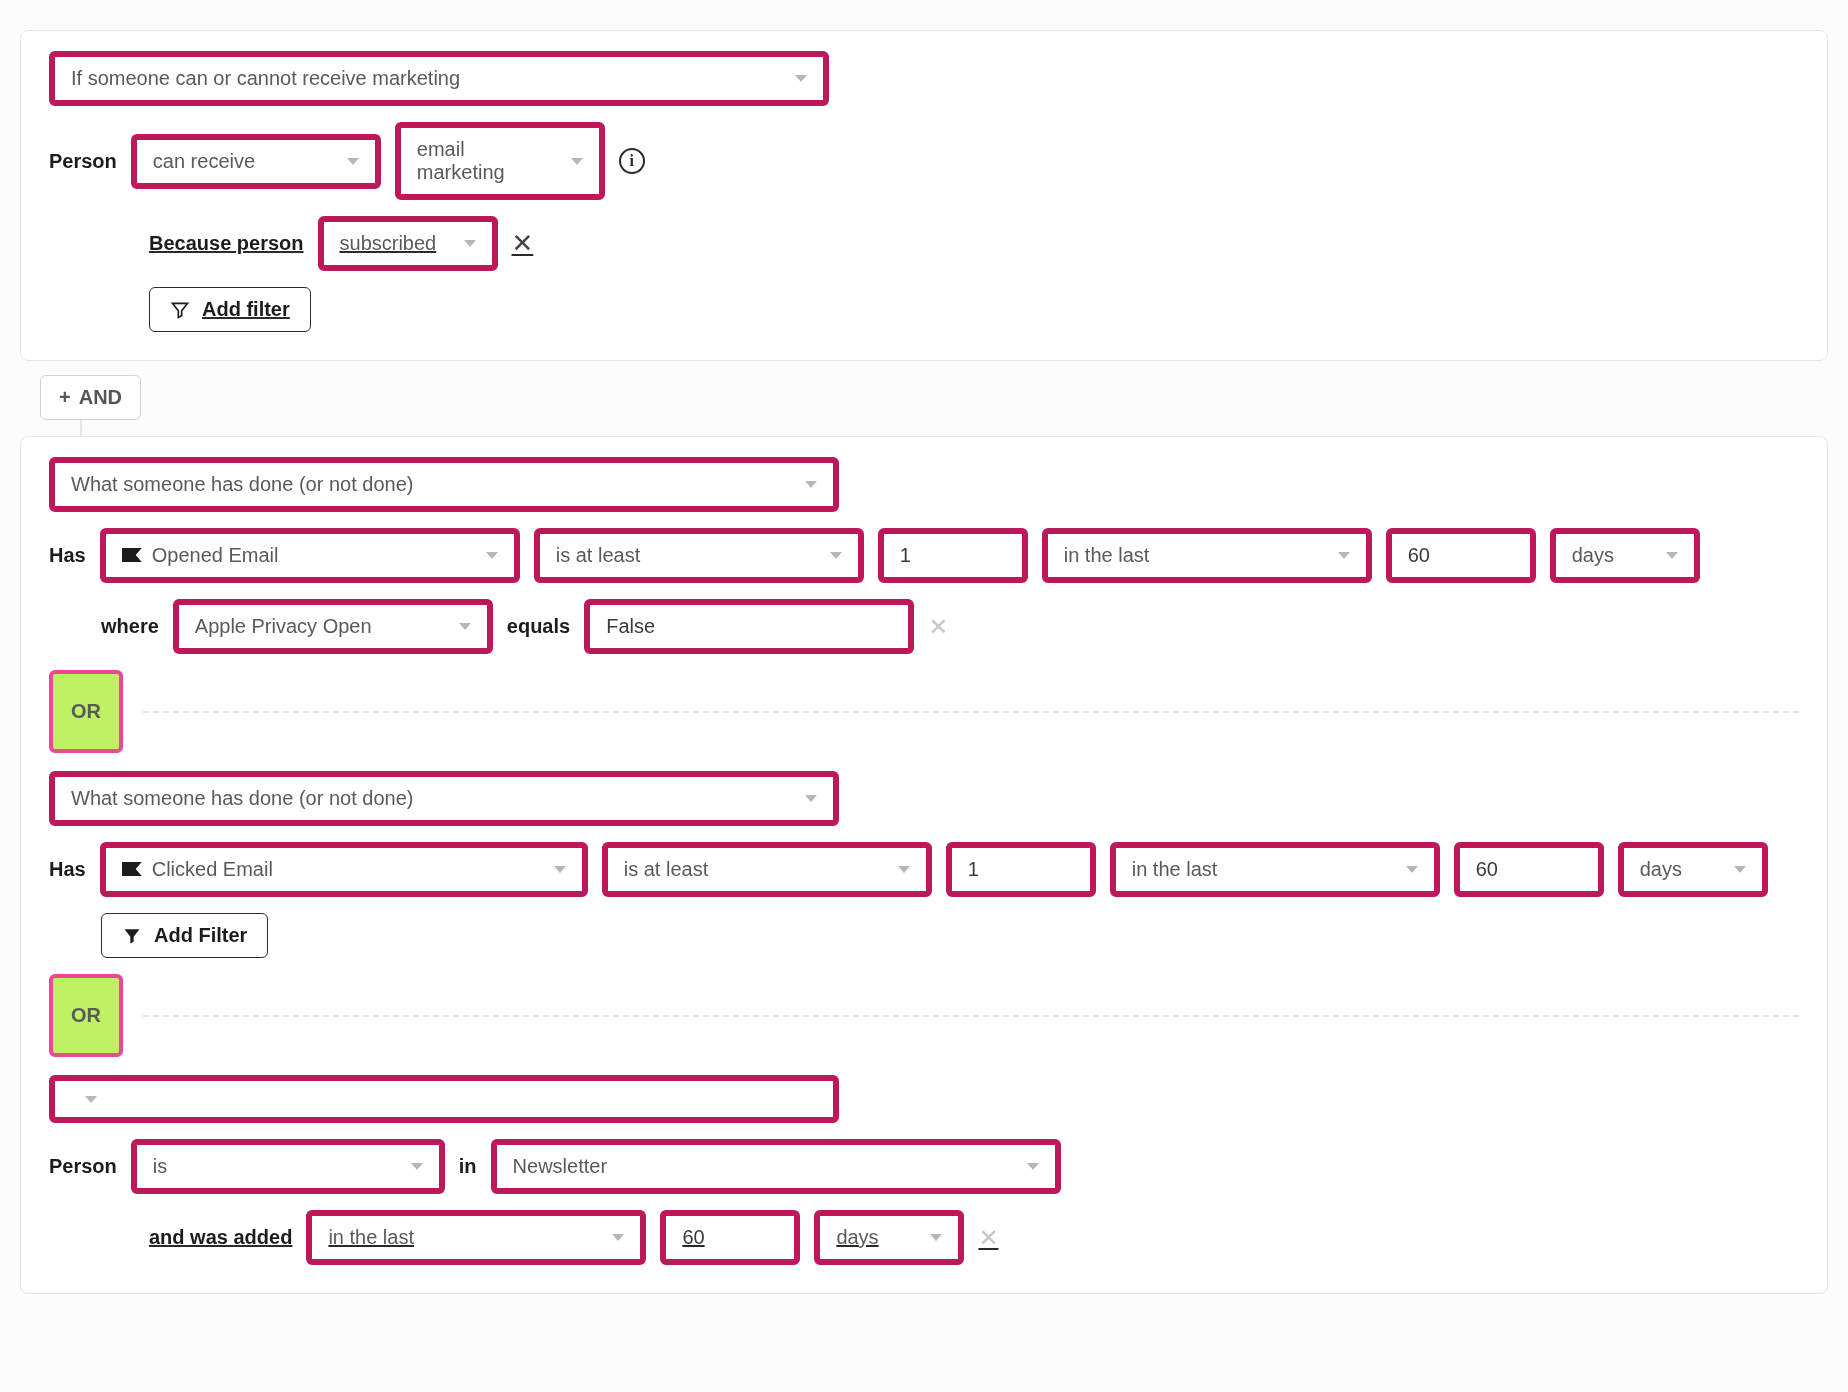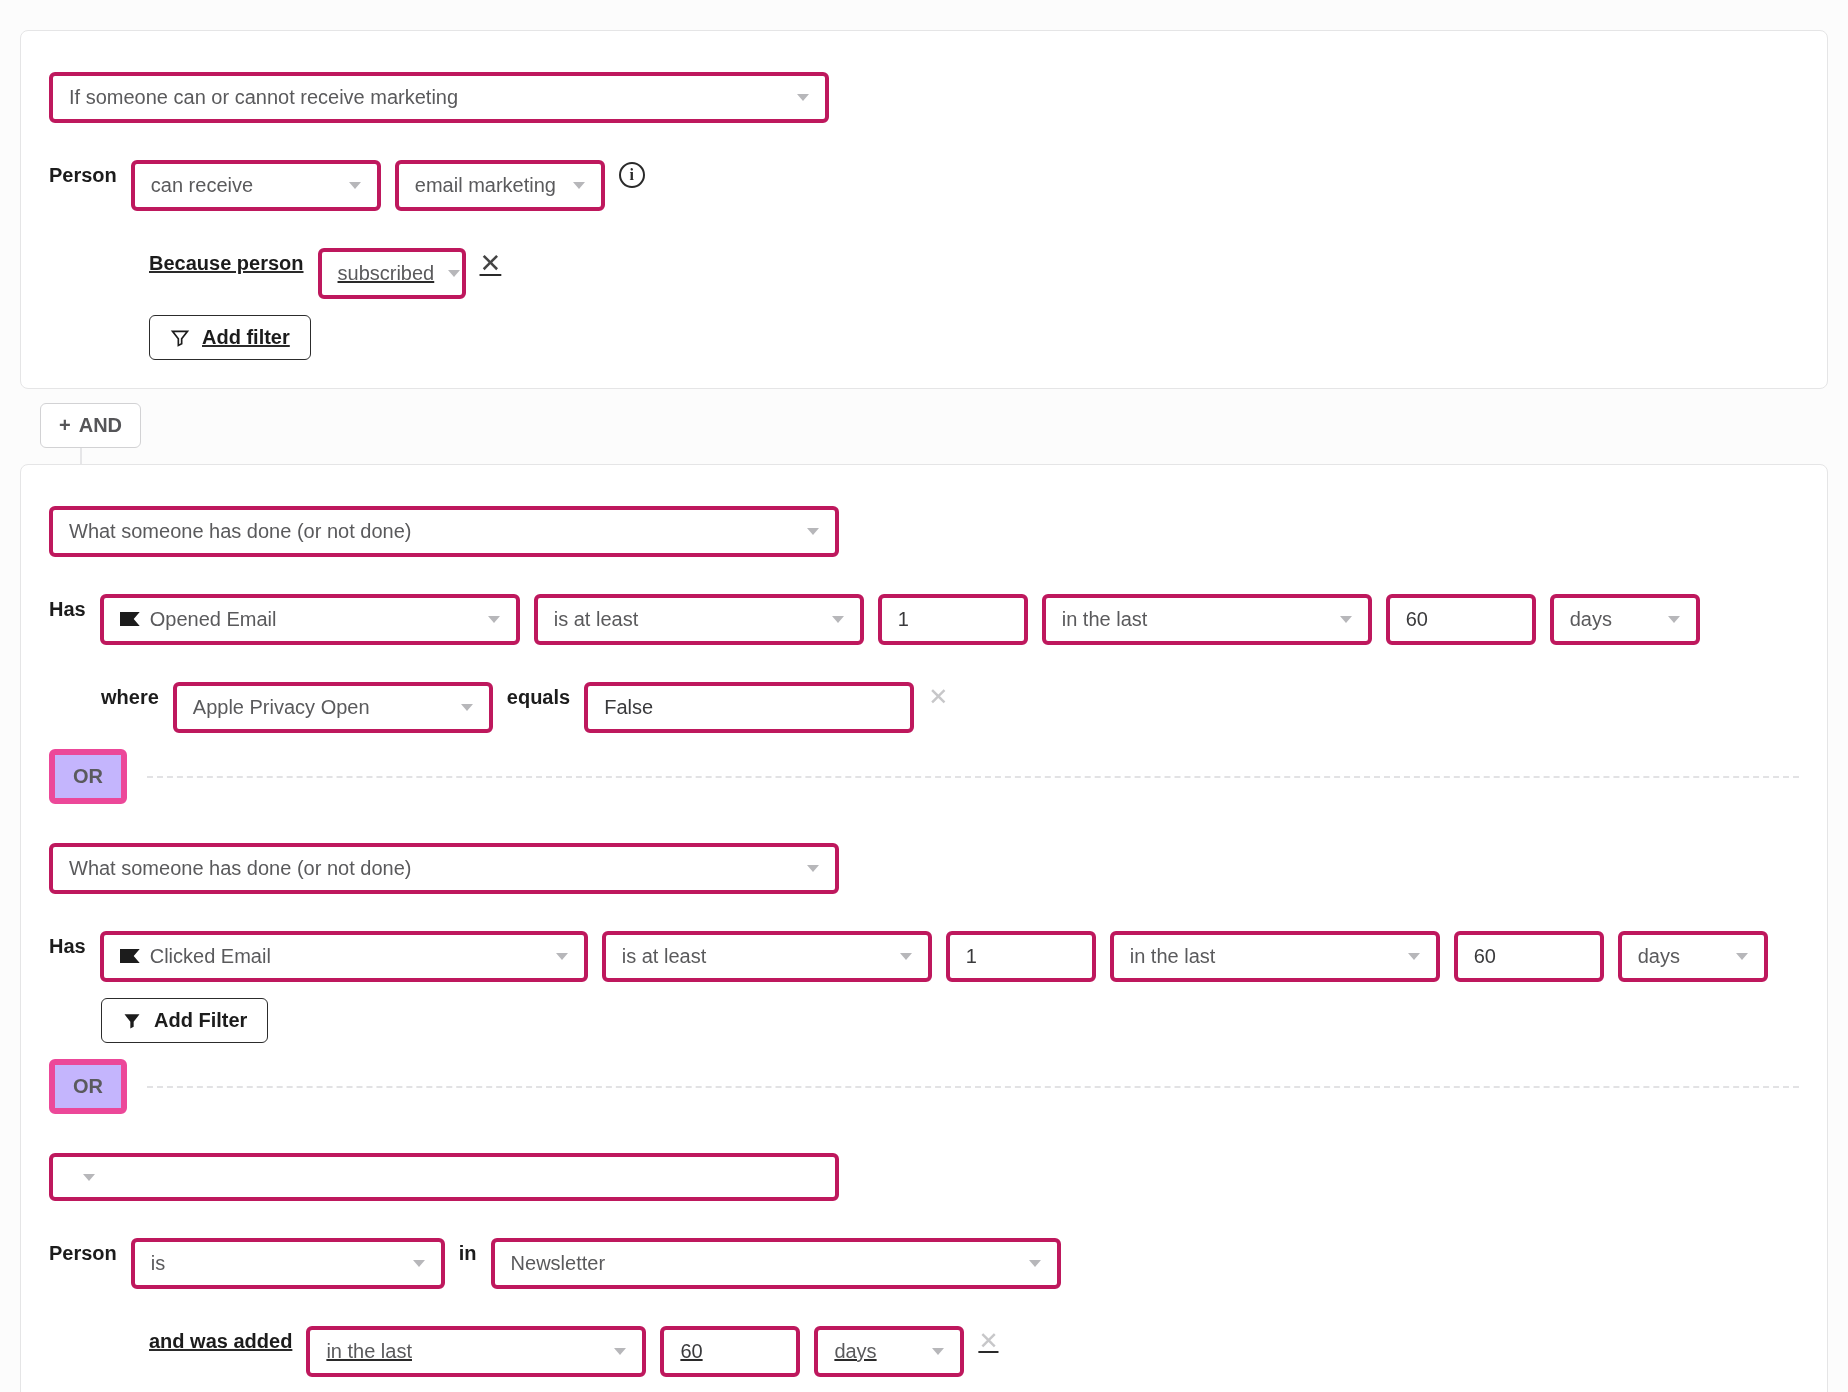--- a/index.html
+++ b/index.html
@@ -29,28 +29,27 @@
 .indent1 { padding-left: 100px; text-decoration: underline; }
 .indent-has { padding-left: 52px; }
 .label {
   font-weight: 700;
   color: #1c1c1c;
 }
 .select, .input {
   display: flex;
   align-items: center;
   justify-content: space-between;
-  border: 4px solid #be185d;
+  border: 6px solid #be185d;
   border-radius: 6px;
   background: #fff;
   padding: 10px 16px;
   min-height: 48px;
   color: #555;
   font-size: 20px;
-  margin-top: 21px;
 }
 .select .txt { flex: 1; text-align: left; color: #5a5a5c; }
 .input .txt { color: #3a3a3c; }
 .caret {
   width: 0; height: 0;
   border-left: 6px solid transparent;
   border-right: 6px solid transparent;
   border-top: 7px solid #b7b7ba;
   margin-left: 14px;
 }
@@ -79,26 +78,26 @@
   font-size: 20px;
   font-weight: 800;
   color: #555558;
   margin-left: 20px;
 }
 .or-sep {
   display: flex; align-items: center; gap: 20px;
   margin: 10px 0 18px 0;
 }
 .or-badge {
-  border: 6px solid #ec4899;
+  border: 4px solid #ec4899;
   border-radius: 6px;
-  padding: 10px 18px;
+  padding: 26px 18px;
   font-weight: 800;
   color: #5a5a5d;
-  background: #c4b5fd;
+  background: #bef264;
 }
 .dashes {
   flex: 1;
   border-top: 2px dashed #e2e2e4;
 }
 .flag-icon {
   display: inline-block;
   width: 20px; height: 14px;
   margin-right: 10px;
   position: relative;
@@ -139,21 +138,21 @@
       <span class="caret"></span>
     </div>
     <div class="select" style="width:210px">
       <span class="txt">email marketing</span>
       <span class="caret"></span>
     </div>
     <span class="info-icon">i</span>
   </div>
   <div class="row indent1">
     <span class="label">Because person</span>
-    <div class="select" style="width:148px">
+    <div class="select" style="width:180px">
       <span class="txt">subscribed</span>
       <span class="caret"></span>
     </div>
     <span class="x-btn">✕</span>
   </div>
   <div class="row indent1">
     <button class="btn">
       <svg class="funnel" viewBox="0 0 24 24" fill="none" stroke="#1c1c1c" stroke-width="2">
           <path d="M3 4h18l-7 9v6l-4 2v-8L3 4z"></path>
         </svg>

